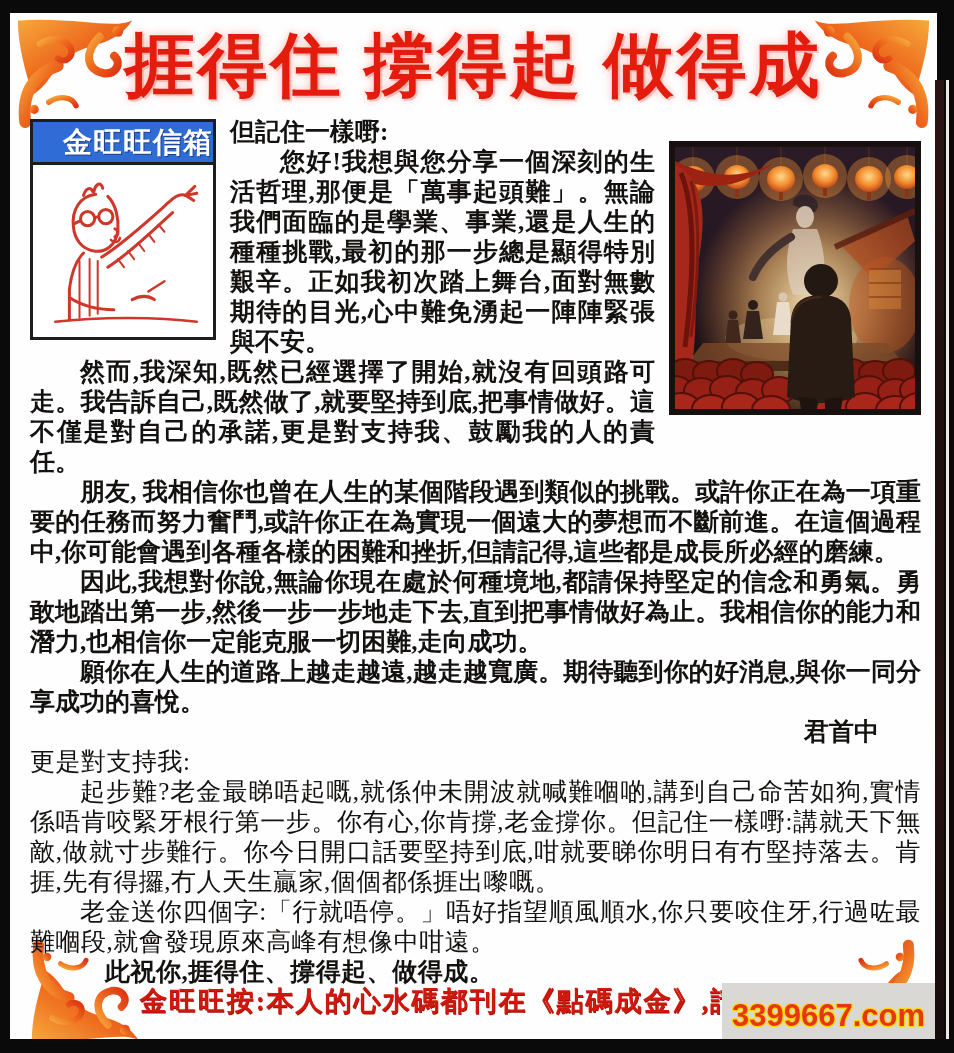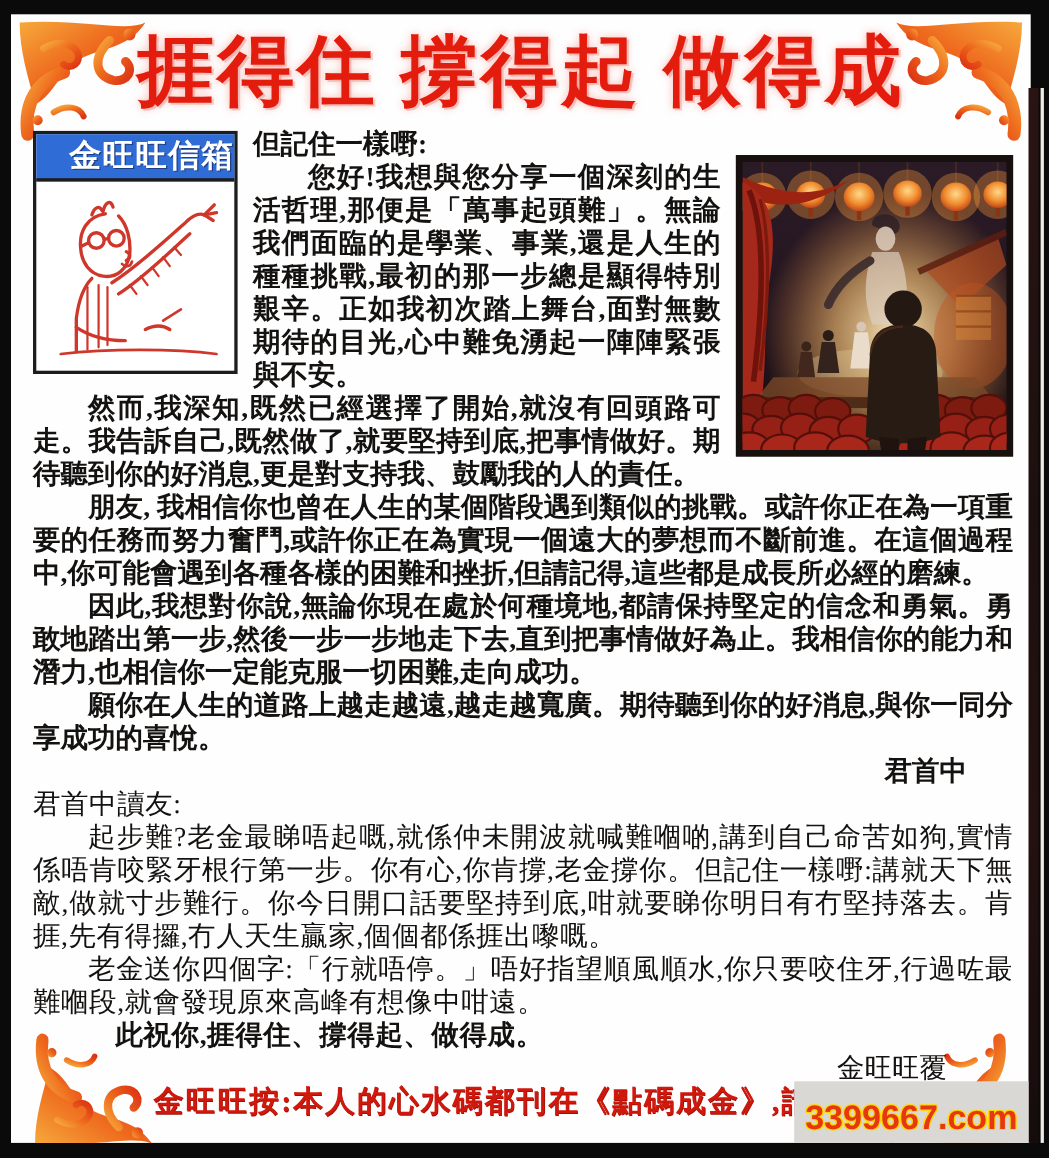--- a/index.html
+++ b/index.html
@@ -269,27 +269,27 @@
             <circle cx="146" cy="134" r="17" fill="#241813"></circle>
             <path d="M112,250 L116,172 C118,154 130,148 146,148 C162,148 174,154 176,172 L180,250 C160,258 132,258 112,250 Z" fill="#281b14"></path>
             <path d="M124,250 L126,262 L142,262 L142,252 M150,252 L150,262 L166,262 L168,250" fill="#1e130e"></path>
             <path d="M116,176 C118,158 130,150 146,150" stroke="#6b3a1d" stroke-width="2" opacity=".45" fill="none"></path>
           </g>
         </svg>
       </div>
 
       <p class="salutation">但記住一樣嘢:</p>
       <p class="para">您好!我想與您分享一個深刻的生活哲理,那便是「萬事起頭難」。無論我們面臨的是學業、事業,還是人生的種種挑戰,最初的那一步總是顯得特別艱辛。正如我初次踏上舞台,面對無數期待的目光,心中難免湧起一陣陣緊張與不安。</p>
-      <p class="para">然而,我深知,既然已經選擇了開始,就沒有回頭路可走。我告訴自己,既然做了,就要堅持到底,把事情做好。期待聽到你的好消息,更是對支持我、鼓勵我的人的責任。</p>
+      <p class="para">然而,我深知,既然已經選擇了開始,就沒有回頭路可走。我告訴自己,既然做了,就要堅持到底,把事情做好。這不僅是對自己的承諾,更是對支持我、鼓勵我的人的責任。</p>
       <p class="para">朋友, 我相信你也曾在人生的某個階段遇到類似的挑戰。或許你正在為一項重要的任務而努力奮鬥,或許你正在為實現一個遠大的夢想而不斷前進。在這個過程中,你可能會遇到各種各樣的困難和挫折,但請記得,這些都是成長所必經的磨練。</p>
       <p class="para">因此,我想對你說,無論你現在處於何種境地,都請保持堅定的信念和勇氣。勇敢地踏出第一步,然後一步一步地走下去,直到把事情做好為止。我相信你的能力和潛力,也相信你一定能克服一切困難,走向成功。</p>
       <p class="para">願你在人生的道路上越走越遠,越走越寬廣。期待聽到你的好消息,與你一同分享成功的喜悅。</p>
       <p class="sig-right">君首中</p>
 
-      <p class="reply">君首中讀友:</p>
+      <p class="reply">更是對支持我:</p>
       <p class="reply para">起步難?老金最睇唔起嘅,就係仲未開波就喊難嗰啲,講到自己命苦如狗,實情係唔肯咬緊牙根行第一步。你有心,你肯撐,老金撐你。但記住一樣嘢:講就天下無敵,做就寸步難行。你今日開口話要堅持到底,咁就要睇你明日有冇堅持落去。肯捱,先有得攞,冇人天生贏家,個個都係捱出嚟嘅。</p>
       <p class="reply para">老金送你四個字:「行就唔停。」唔好指望順風順水,你只要咬住牙,行過咗最難嗰段,就會發現原來高峰有想像中咁遠。</p>
       <p class="closing">此祝你,捱得住、撐得起、做得成。</p>
       <p class="sig-reply">金旺旺覆</p>
     </div>
 
     <div class="footer-row">
       <span class="footer-note">金旺旺按:本人的心水碼都刊在《點碼成金》,請查閱</span>
     </div>
     <div class="watermark">3399667.com</div>

